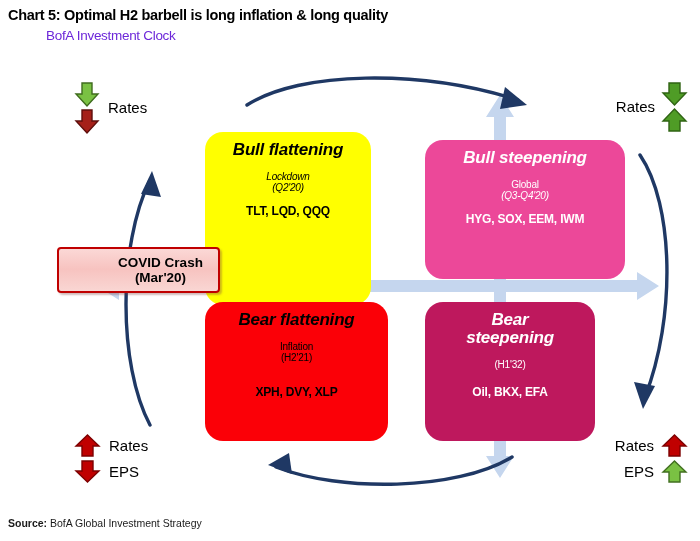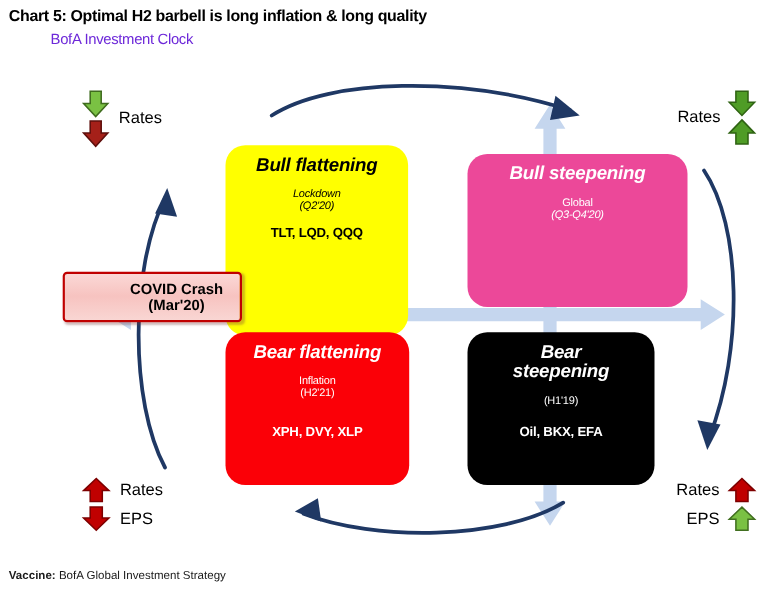--- a/index.html
+++ b/index.html
@@ -103,27 +103,27 @@
     left: 205px; top: 77px; width: 166px; height: 173px;
     background: #ffff00;
     color: #000000;
   }
   #quad-bull-steepening {
     left: 425px; top: 85px; width: 200px; height: 139px;
     background: #ec4899;
     color: #ffffff;
   }
   #quad-bear-flattening {
-    left: 205px; top: 247px; width: 167px; height: 139px;
+    left: 205px; top: 247px; width: 183px; height: 139px;
     background: #fb0007;
-    color: #ffffff;
+    color: #000000;
   }
   #quad-bear-steepening {
     left: 425px; top: 247px; width: 170px; height: 139px;
-    background: #000000;
+    background: #be185d;
     color: #ffffff;
   }
 
   .sp-a { height: 12px; }
   .sp-b { height: 11px; }
 
   
   #covid-callout {
     position: absolute;
     left: 57px;
@@ -232,35 +232,36 @@
     <div class="sp-b"></div>
     <div class="q-tick">TLT, LQD, QQQ</div>
   </div>
 
   <div class="quadrant" id="quad-bull-steepening">
     <div class="q-head">Bull steepening</div>
     <div class="sp-a"></div>
     <div class="q-mid">Global</div>
     <div class="q-mid ital">(Q3-Q4'20)</div>
     <div class="sp-b"></div>
+    <div class="q-tick" style="width:140px">HYG, SOX, EEM, IWM</div>
   </div>
 
   <div class="quadrant" id="quad-bear-flattening">
     <div class="q-head">Bear flattening</div>
     <div class="sp-a"></div>
     <div class="q-mid">Inflation</div>
     <div class="q-mid">(H2'21)</div>
     <div style="height:22px"></div>
     <div class="q-tick">XPH, DVY, XLP</div>
   </div>
 
   <div class="quadrant" id="quad-bear-steepening">
     <div class="q-head" style="width:105px">Bear steepening</div>
     <div class="sp-a"></div>
-    <div class="q-mid">(H1'19)</div>
+    <div class="q-mid">(H1'32)</div>
     <div style="height:15px"></div>
     <div class="q-tick">Oil, BKX, EFA</div>
   </div>
 
   <div id="covid-callout">
     <div>COVID Crash</div>
     <div>(Mar'20)</div>
   </div>
 
   <div class="corner-note" id="note-top-left">
@@ -317,15 +318,15 @@
         <svg class="arrow-glyph" width="27" height="25" viewBox="0 0 27 25">
           <polygon points="13.5,2 25,13 19,13 19,23 8,23 8,13 2,13" fill="#7ac143" stroke="#416f20" stroke-width="1.4"></polygon>
         </svg>
       </div>
     </div>
   </div>
 
 </div>
 
 <div id="source-line">
-  <span class="src-label">Vaccine:</span>
+  <span class="src-label">Source:</span>
   <span>BofA  Global Investment Strategy</span>
 </div>
 
 </body></html>

